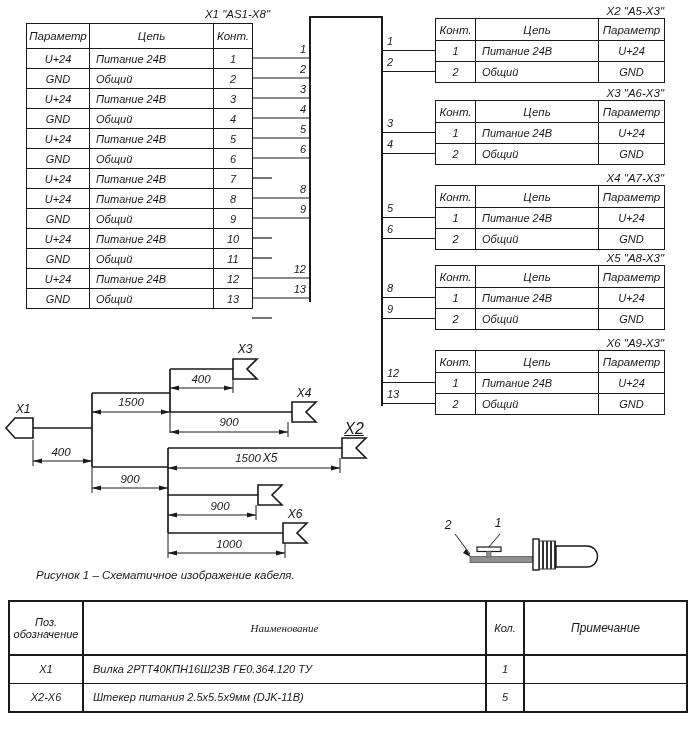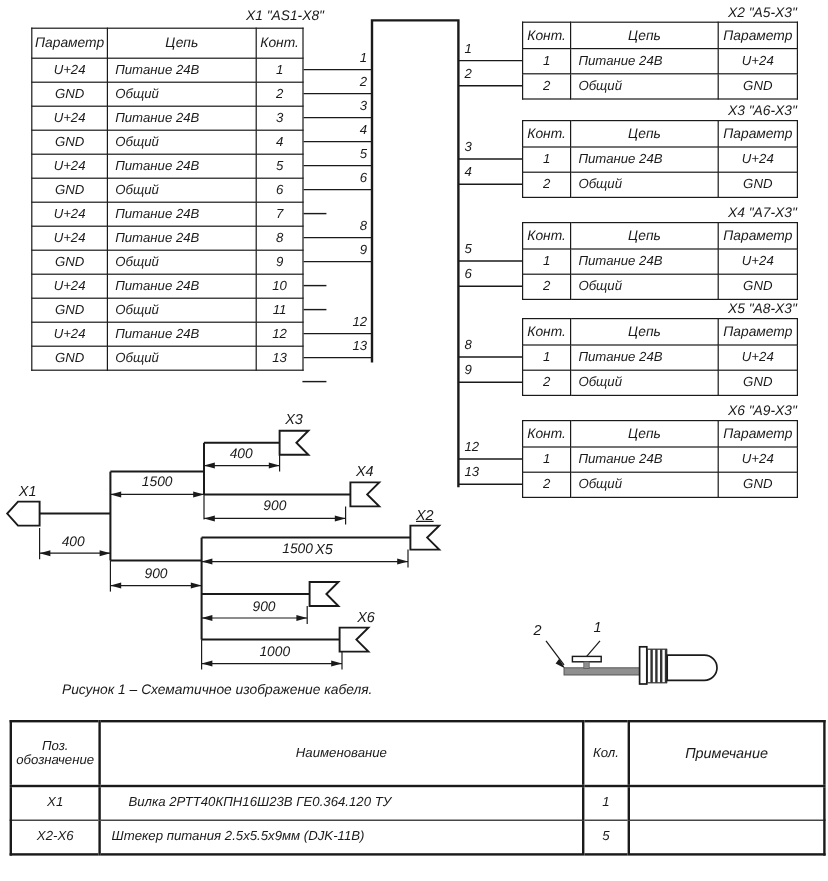--- a/index.html
+++ b/index.html
@@ -4,35 +4,35 @@
 <style>
   html,body{margin:0;padding:0;background:#fff;}
   #sheet{position:relative;width:690px;height:734px;background:#fff;overflow:hidden;
          font-family:"Liberation Sans",sans-serif;font-style:italic;color:#1a1a1a;}
   svg.layer{position:absolute;left:0;top:0;}
   .lbl{position:absolute;font-size:11px;line-height:12px;white-space:nowrap;}
   .num-r{text-align:right;}
   .num-l{text-align:left;}
   .ctr{text-align:center;}
   .title{position:absolute;font-size:11.5px;white-space:nowrap;text-align:right;}
-  .cap{position:absolute;font-size:11.5px;text-align:center;white-space:nowrap;}
+  .cap{position:absolute;font-size:11.5px;white-space:nowrap;}
   table.tt{position:absolute;border-collapse:collapse;table-layout:fixed;background:#fff;}
   table.tt td{border:1px solid #1a1a1a;font-size:11px;font-style:italic;overflow:hidden;
               white-space:nowrap;padding:0;}
   table.tt td.c{text-align:center;}
   table.tt td.l{text-align:left;padding-left:6px;}
   table.x1t tr{height:20px;} table.x1t tr.hdr{height:25px;}
   table.cnt tr{height:21px;} table.cnt tr.hdr{height:22px;}
   table.cnt td.hc,table.x1t td.hc{font-size:11.5px;text-align:center;}
   table.bom{border:2px solid #1a1a1a;}
   table.bom td{border:1px solid #1a1a1a;font-size:11px;}
   table.bom tr.hdr{height:54px;} table.bom tr.r1{height:28px;} table.bom tr.r2{height:29px;}
   table.bom td.hc{text-align:center;border-bottom:2px solid #1a1a1a;}
   table.bom td.vthick{border-left:2px solid #1a1a1a;}
-  .hdr-big{font-size:13px;}
+  .hdr-big{font-size:13px;font-family:Liberation Serif, serif;}
   .hdr-sm{font-size:10.5px;line-height:12px;}
 </style>
 </head>
 <body>
 
 <div id="sheet">
 
   <svg class="layer" width="690" height="734" viewBox="0 0 690 734">
 
     <g stroke="#1a1a1a" stroke-width="1.2">
@@ -380,23 +380,23 @@
           <td class="c">2</td>
           <td class="l">Общий</td>
           <td class="c">GND</td>
         </tr>
   </tbody>
     </table>
 
   <span class="lbl ctr" style="left:10px;top:403px;width:26px;font-size:12px;">X1</span>
   <span class="lbl ctr" style="left:232px;top:343px;width:26px;font-size:12px;">X3</span>
   <span class="lbl ctr" style="left:291px;top:387px;width:26px;font-size:12px;">X4</span>
-  <span class="lbl ctr" style="left:341px;top:423px;width:26px;font-size:12px;text-decoration:underline;">X2</span>
+  <span class="lbl ctr" style="left:341px;top:423px;width:26px;font-size:16px;text-decoration:underline;">X2</span>
   <span class="lbl ctr" style="left:257px;top:452px;width:26px;font-size:12px;">X5</span>
-  <span class="lbl ctr" style="left:292px;top:508px;width:26px;font-size:12px;">X6</span>
+  <span class="lbl ctr" style="left:282px;top:508px;width:26px;font-size:12px;">X6</span>
 
   <span class="lbl ctr" style="left:33px;top:446px;width:56px;font-size:11.5px;">400</span>
   <span class="lbl ctr" style="left:103px;top:396px;width:56px;font-size:11.5px;">1500</span>
   <span class="lbl ctr" style="left:173px;top:373px;width:56px;font-size:11.5px;">400</span>
   <span class="lbl ctr" style="left:201px;top:416px;width:56px;font-size:11.5px;">900</span>
   <span class="lbl ctr" style="left:102px;top:473px;width:56px;font-size:11.5px;">900</span>
   <span class="lbl ctr" style="left:220px;top:452px;width:56px;font-size:11.5px;">1500</span>
   <span class="lbl ctr" style="left:192px;top:500px;width:56px;font-size:11.5px;">900</span>
   <span class="lbl ctr" style="left:201px;top:538px;width:56px;font-size:11.5px;">1000</span>
 
@@ -414,21 +414,21 @@
       </colgroup>
     <tbody>
         <tr class="hdr">
       <td class="hc hdr-sm"><span>Поз.</span><br><span>обозначение</span></td>
       <td class="hc hdr-big vthick">Наименование</td>
       <td class="hc vthick">Кол.</td>
       <td class="hc vthick" style="font-size:12px;">Примечание</td>
     </tr>
     <tr class="r1">
       <td class="c">X1</td>
-      <td class="l vthick" style="padding-left:23px;font-style:italic;">Вилка 2РТТ40КПН16Ш23В ГЕ0.364.120 ТУ</td>
+      <td class="l vthick" style="padding-left:9px;font-style:italic;">Вилка 2РТТ40КПН16Ш23В ГЕ0.364.120 ТУ</td>
       <td class="c vthick">1</td>
       <td class="vthick"></td>
     </tr>
     <tr class="r2">
       <td class="c">X2-X6</td>
       <td class="l vthick" style="padding-left:9px;">Штекер питания 2.5х5.5х9мм (DJK-11B)</td>
       <td class="c vthick">5</td>
       <td class="vthick"></td>
     </tr>
   </tbody>

